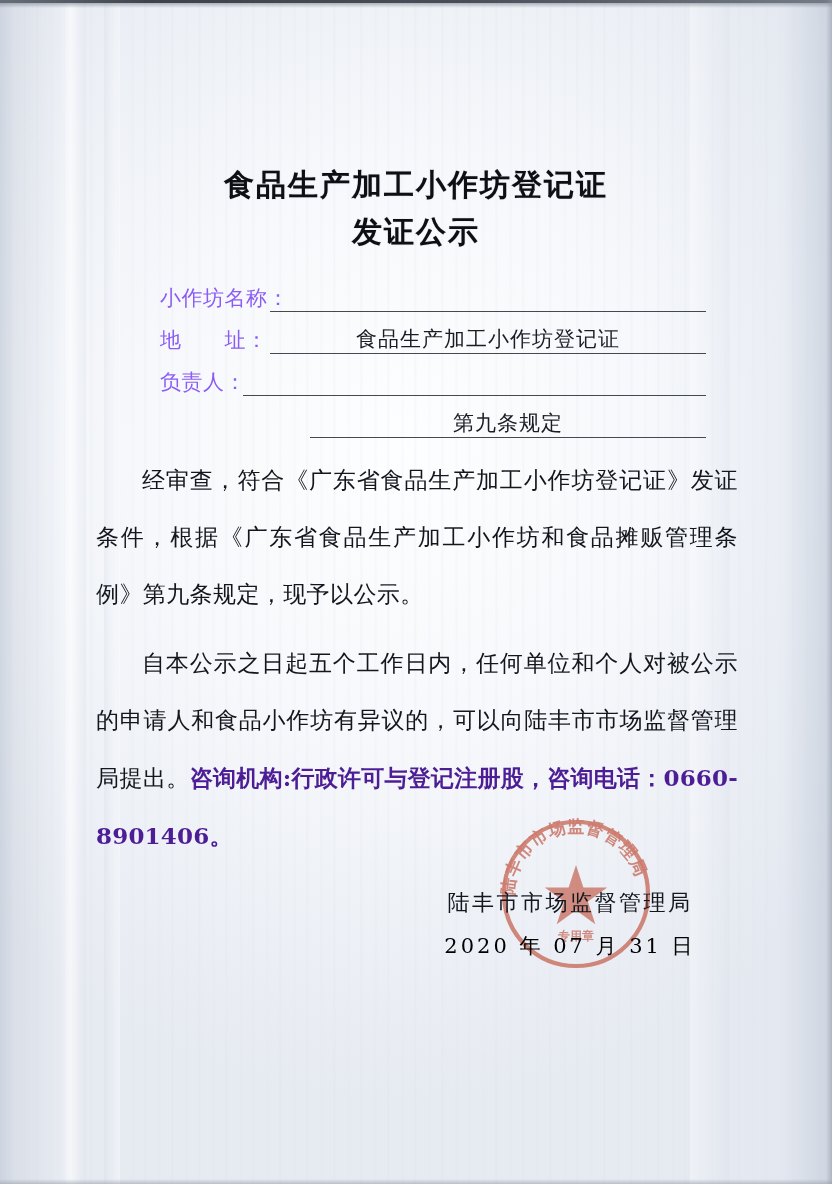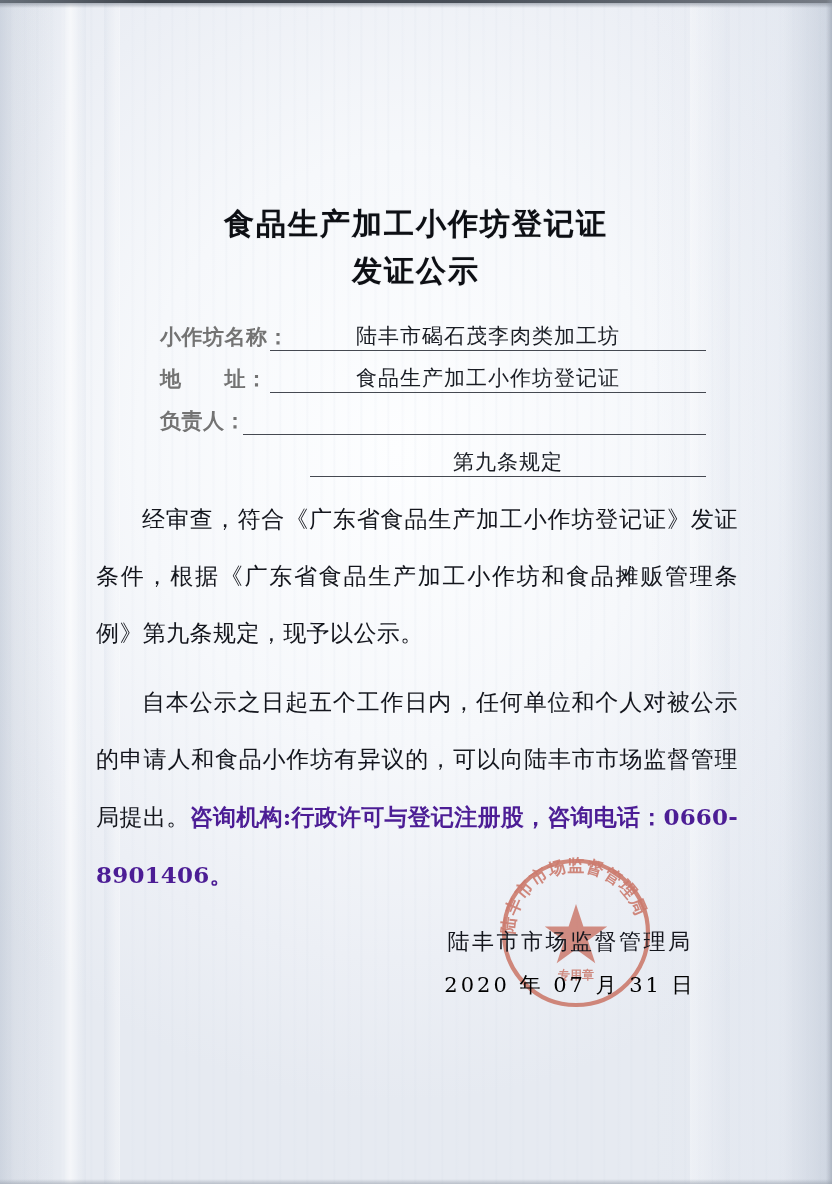--- a/index.html
+++ b/index.html
@@ -96,21 +96,20 @@
     background:
       linear-gradient(90deg, rgba(170,180,195,0.28) 0%, rgba(255,255,255,0) 7%),
       linear-gradient(270deg, rgba(170,180,195,0.22) 0%, rgba(255,255,255,0) 6%);
   }
 
   
   .content {
     position: absolute;
     inset: 0;
     z-index: 5;
-    margin-top: 39px;
   }
 
   .title-block {
     position: absolute;
     left: 0; top: 164px;
     width: 832px;
     text-align: center;
   }
   .title-main, .title-sub {
     font-family: "DejaVu Serif", "Liberation Serif", serif;
@@ -134,22 +133,21 @@
     height: 40px;
     margin: 0 0 2px 0;
   }
   .field-label {
     position: absolute;
     left: 160px;
     top: 6px;
     font-size: 21px;
     letter-spacing: 0.5px;
     white-space: pre;
-    color: #737373;
-    font-weight: bold;
+    color: #8b5cf6;
   }
   .field-line {
     position: absolute;
     top: 33px;
     height: 0;
     border-bottom: 1.6px solid #2b3039;
     opacity: 0.88;
   }
   .field-value {
     position: absolute;
@@ -270,21 +268,20 @@
 
     <div class="title-block">
       <div class="title-main">食品生产加工小作坊登记证</div>
       <div class="title-sub">发证公示</div>
     </div>
 
     <div class="fields">
 
       <div class="field-row row-1">
         <span class="field-label">小作坊名称：</span>
-        <span class="field-value">陆丰市碣石茂李肉类加工坊</span>
         <span class="field-line"></span>
       </div>
 
       <div class="field-row row-2">
         <span class="field-label">地　　址：</span>
         <span class="field-value">食品生产加工小作坊登记证</span>
         <span class="field-line"></span>
       </div>
 
       <div class="field-row row-3">

